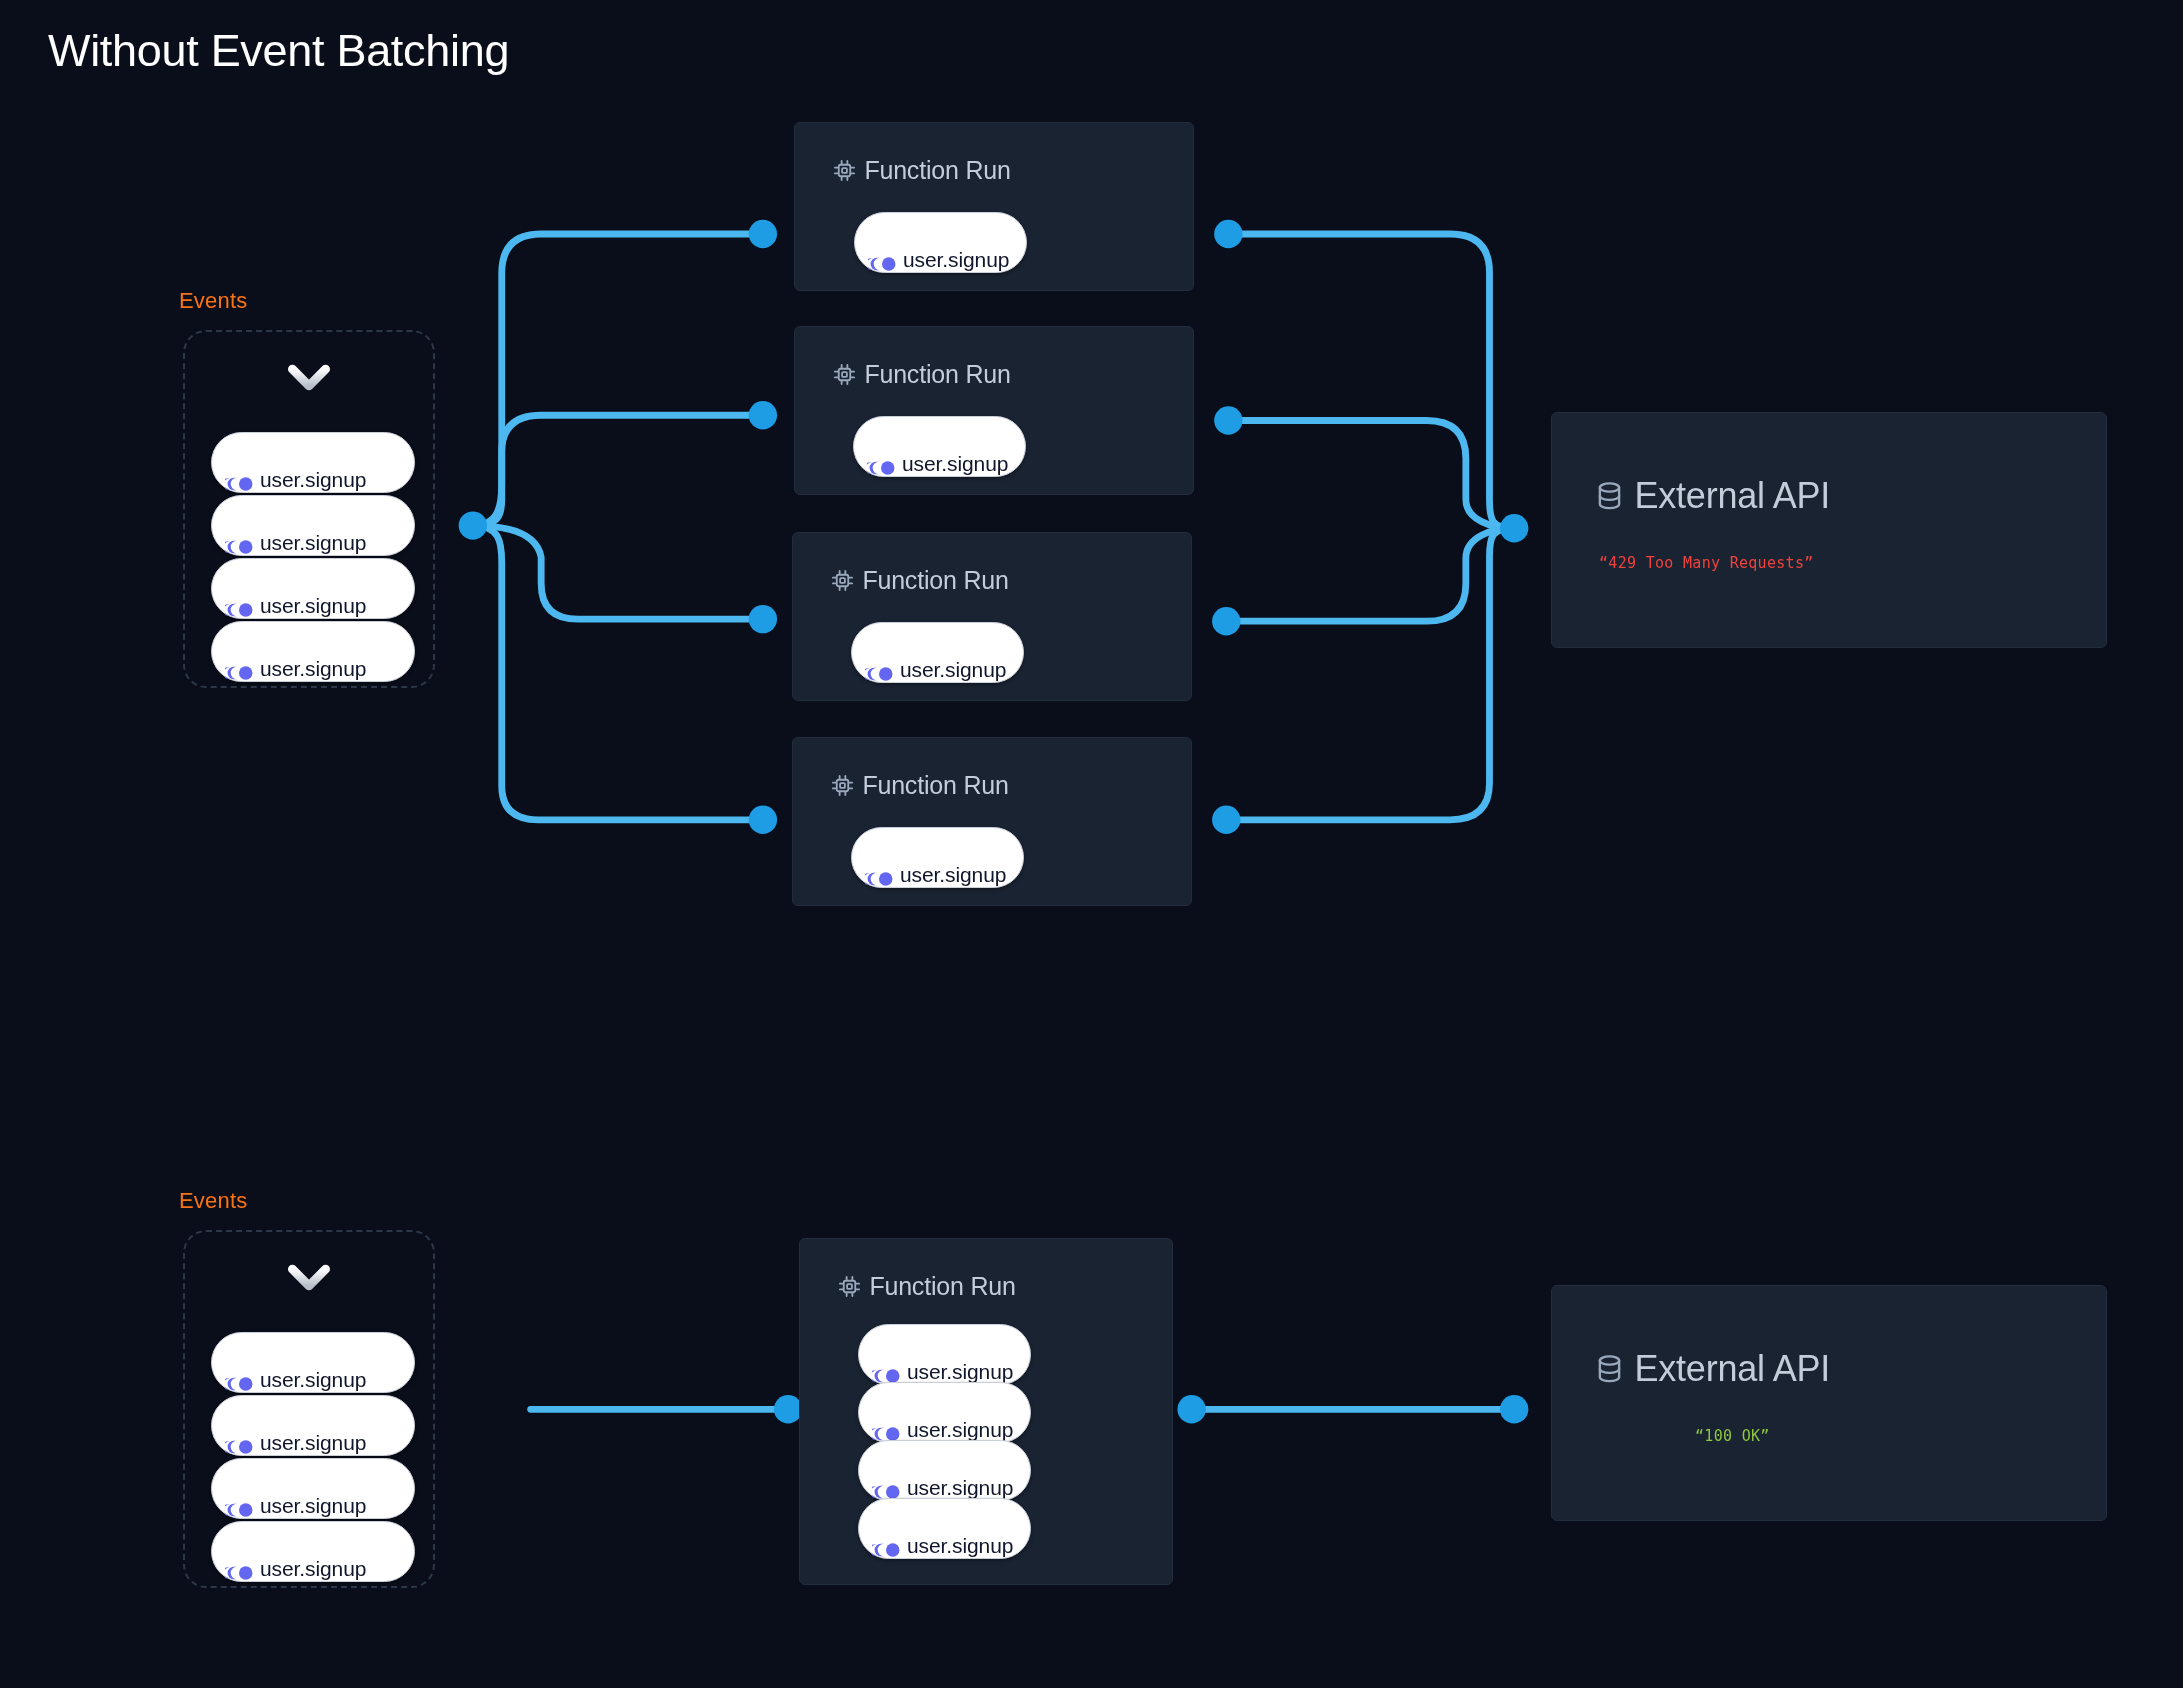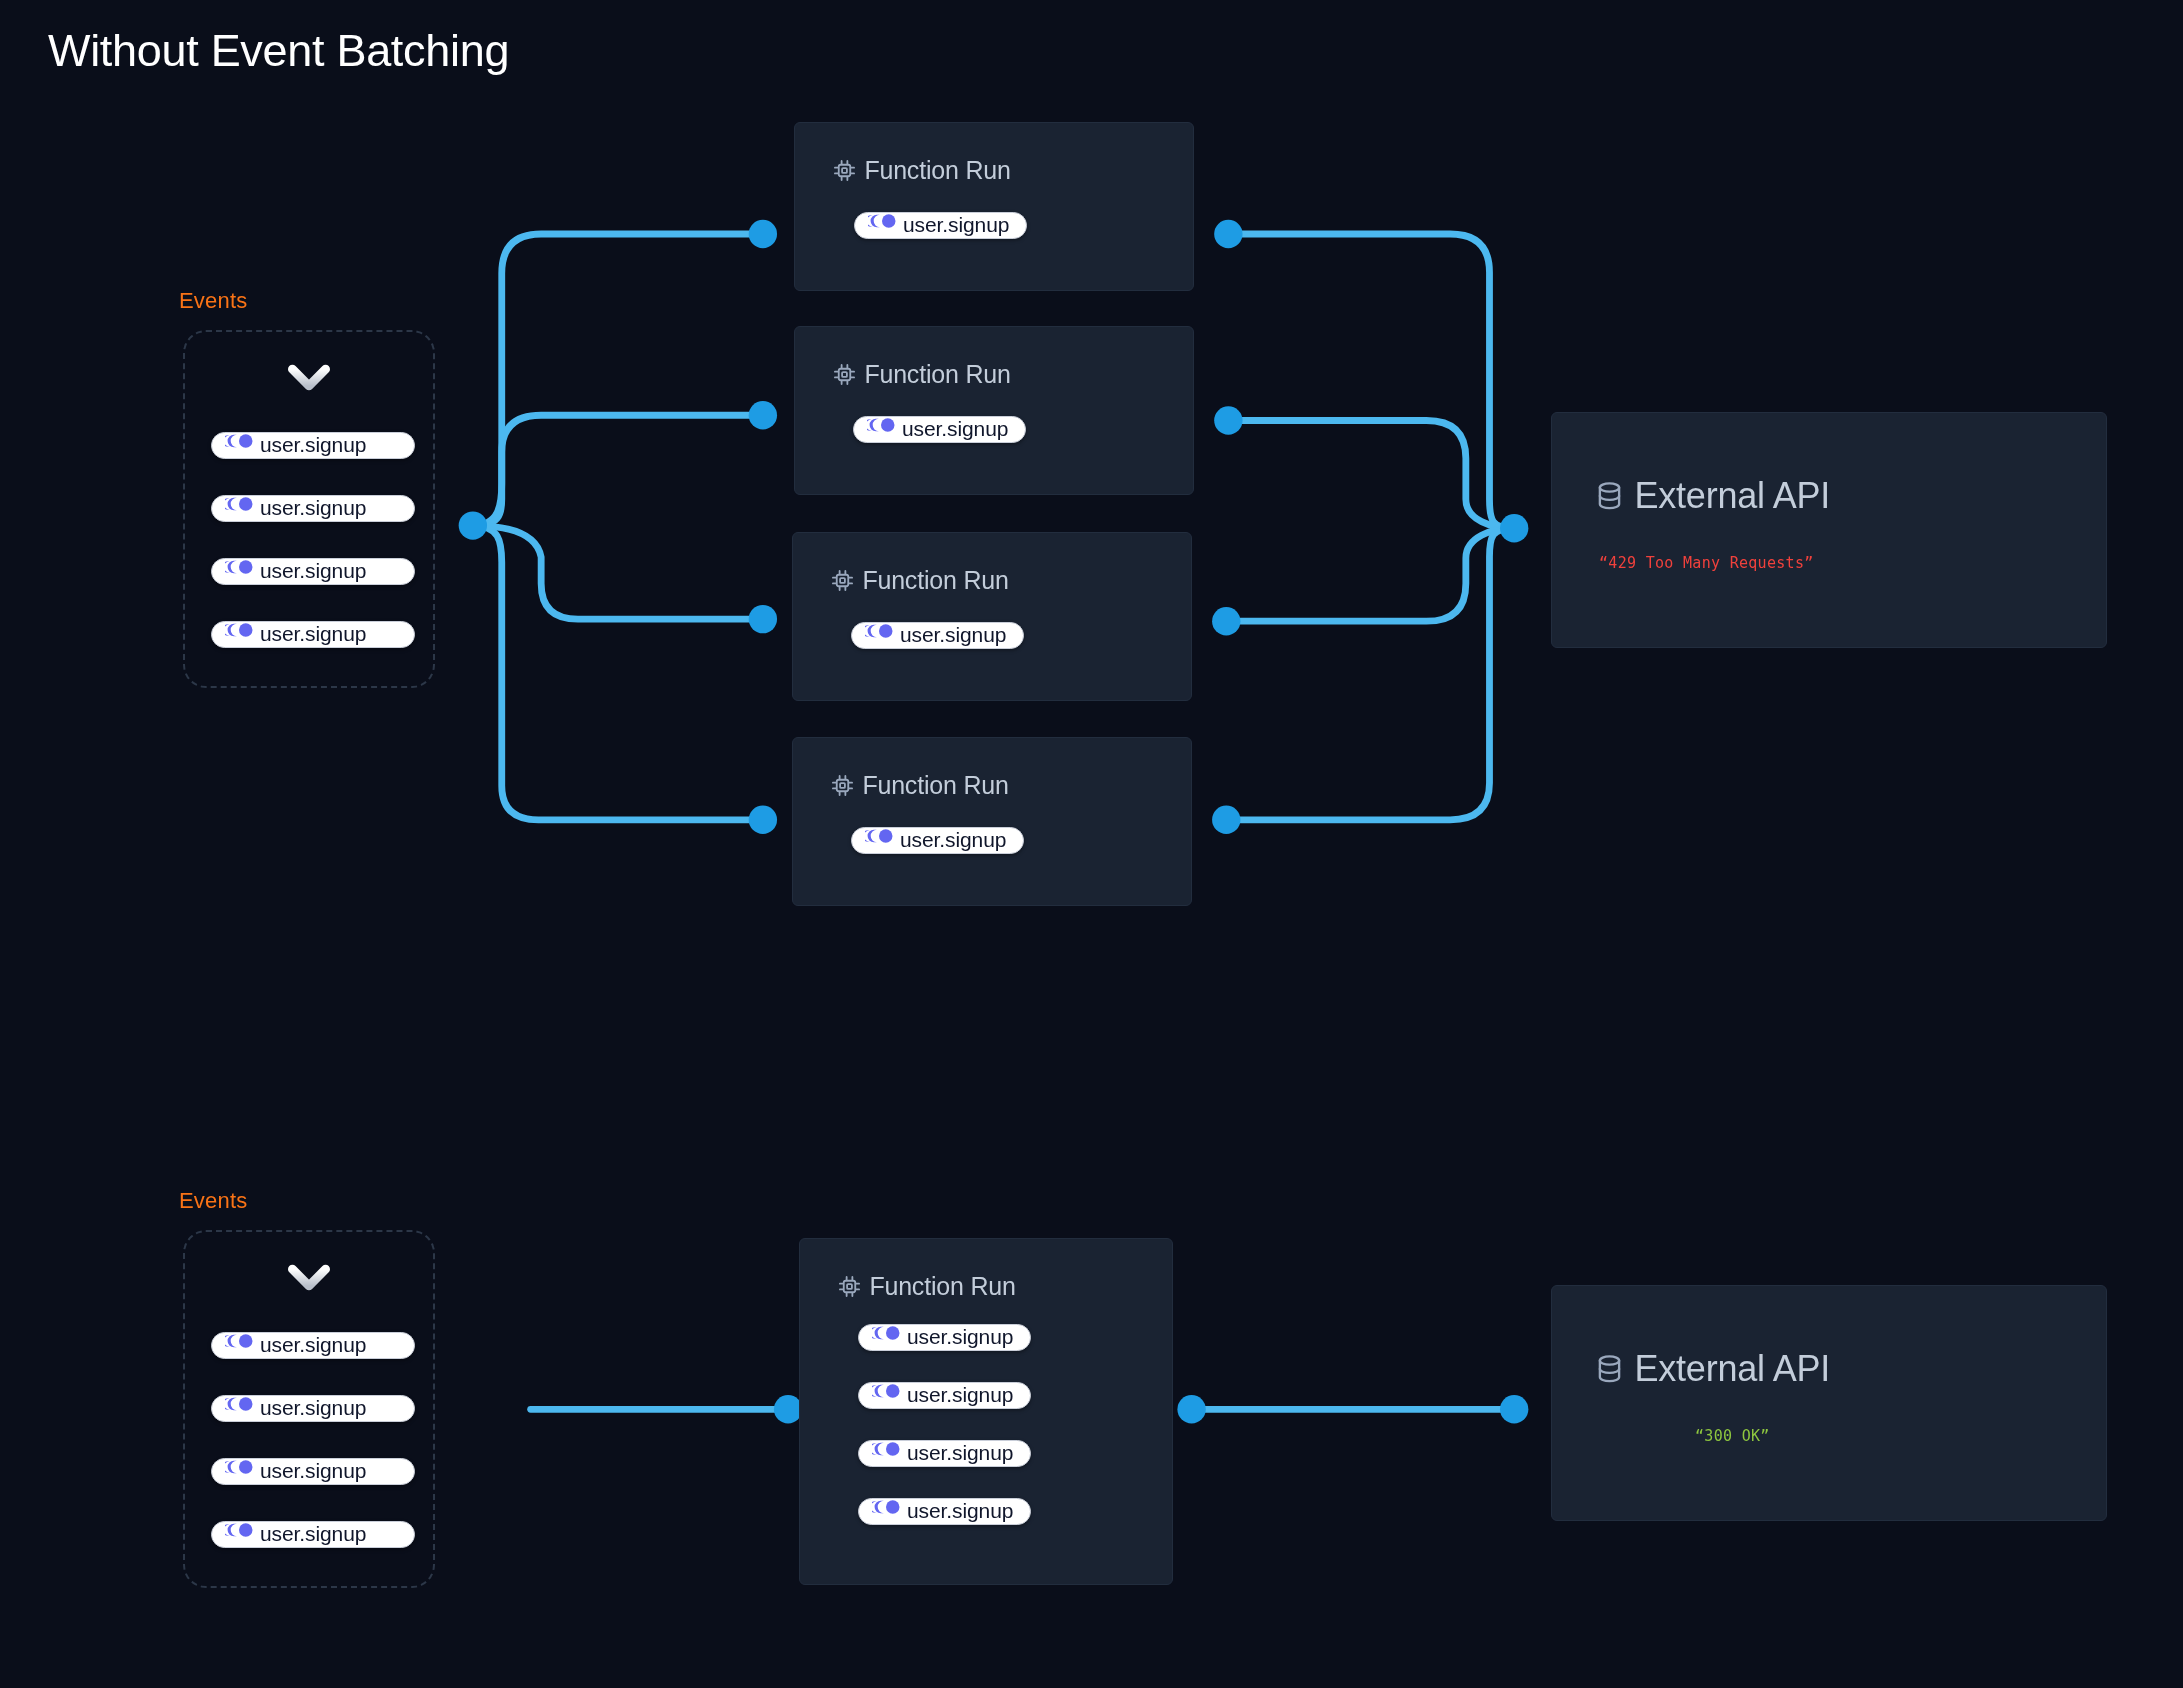--- a/index.html
+++ b/index.html
@@ -48,25 +48,25 @@
   .chevron-wrap {
     position: absolute;
     left: 50%;
     transform: translateX(-50%);
   }
 
   
   .pill {
     position: absolute;
     display: flex;
-    align-items: flex-start;
+    align-items: flex-end;
     background: #ffffff;
     border: 1.6px solid #c9ced9;
     border-radius: 525px;
-    height: 27px;
+    height: 61px;
     padding: 0 13.7px 0 12.6px;
     box-shadow: 0 1.6px 3.7px rgba(0,0,0,0.35);
   }
   .pill .pill-icon {
     display: flex;
     align-items: center;
     flex: 0 0 auto;
     margin-right: 7.4px;
   }
   .pill .pill-label {
@@ -453,17 +453,17 @@
     <div class="card-header" style="left:41px; top:62px;">
       <span class="hdr-icon">
         <svg width="33" height="33" viewBox="0 0 24 24" fill="none" stroke="#9aa8bd" stroke-width="1.7" stroke-linecap="round" stroke-linejoin="round" xmlns="http://www.w3.org/2000/svg">
           <ellipse cx="12" cy="5.5" rx="7" ry="3"></ellipse>
           <path d="M5 5.5v6c0 1.66 3.13 3 7 3s7-1.34 7-3v-6"></path>
           <path d="M5 11.5v6c0 1.66 3.13 3 7 3s7-1.34 7-3v-6"></path>
         </svg>
       </span>
       <span class="hdr-label">External API</span>
     </div>
-    <div class="status-text" style="left:143px; top:141px; color:#8ec63f;">“300 OK”</div>
+    <div class="status-text" style="left:143px; top:141px; color:#8ec63f;">“100 OK”</div>
   </div>
 
 </div>
 
 
 </body></html>

